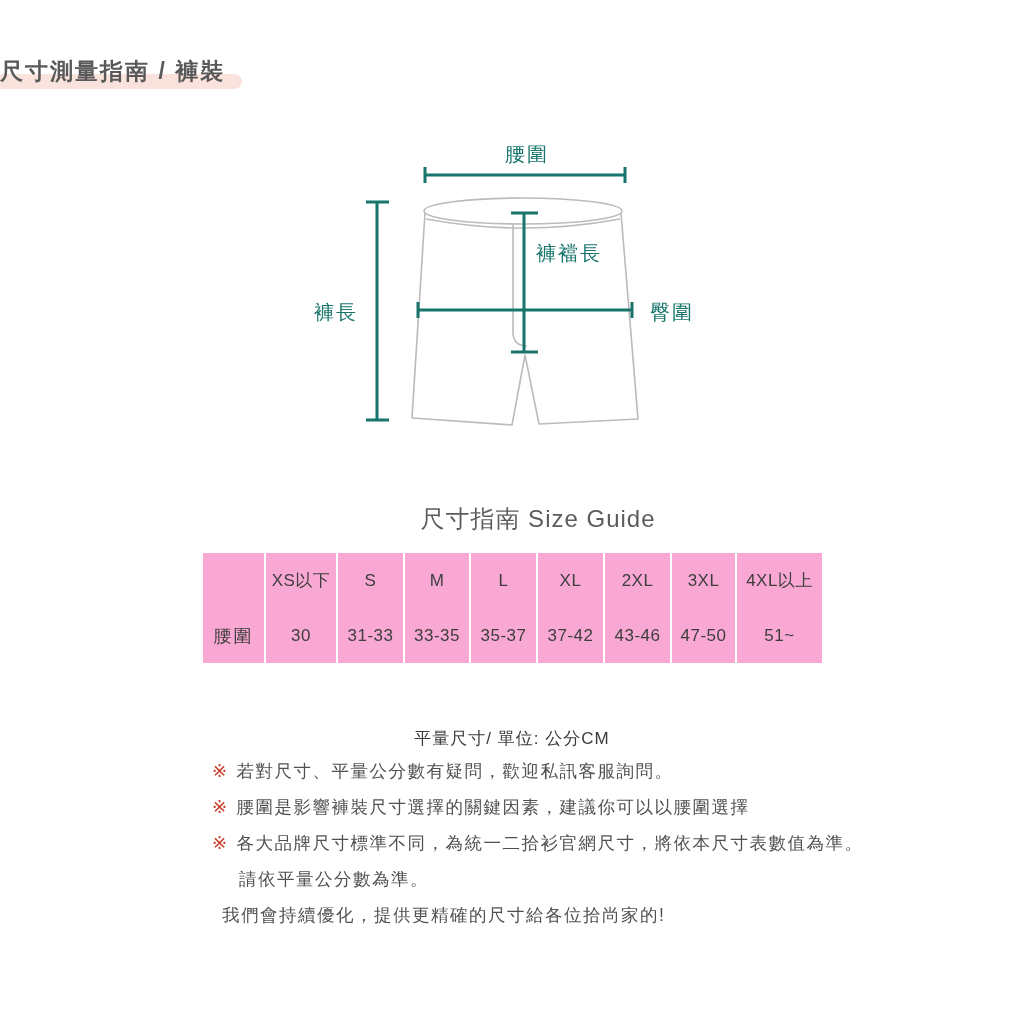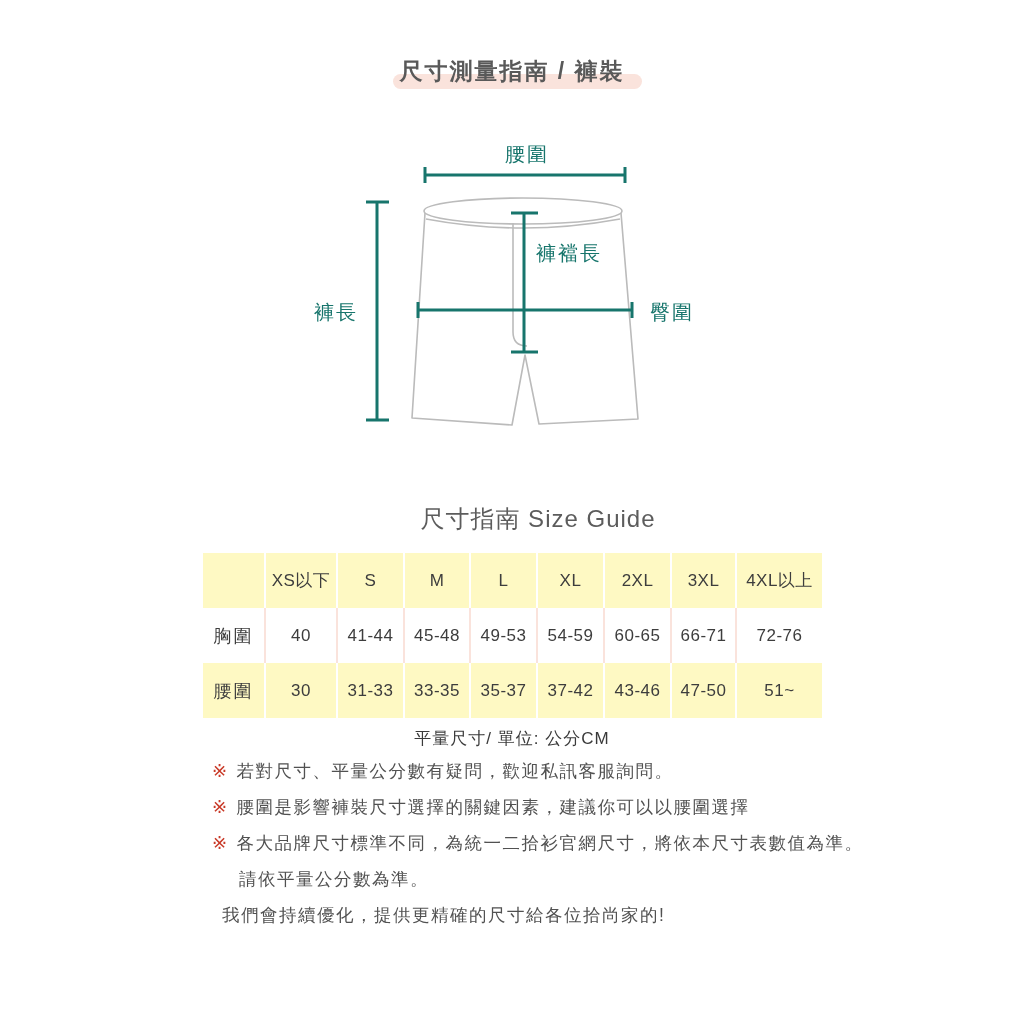--- a/index.html
+++ b/index.html
@@ -1,21 +1,21 @@
 <!DOCTYPE html>
 <html><head>
 <meta charset="utf-8">
 <style>
   html,body{margin:0;padding:0;background:#fff;}
   #canvas{
     position:relative;width:1024px;height:1024px;background:#ffffff;
     font-family:"Liberation Sans","DejaVu Sans",sans-serif;overflow:hidden;
   }
   
-  .title-row{position:absolute;top:56px;left:0;width:1024px;text-align:center;}
+  .title-row{position:absolute;top:56px;left:0;width:1024px;text-align:left;}
   .title-wrap{position:relative;display:inline-block;}
   .title-bar{position:absolute;left:-6px;right:-17px;bottom:-2px;height:15px;
     background:#FAE3DC;border-radius:8px;z-index:0;}
   .title-text{position:relative;z-index:1;font-size:23px;font-weight:600;
     color:#595959;letter-spacing:2px;}
   
   .diagram{position:absolute;left:298px;top:130px;width:430px;height:335px;}
   .diagram svg{position:absolute;left:0;top:0;}
   .d-label{position:absolute;font-size:20px;color:#17756C;letter-spacing:2px;white-space:nowrap;}
   .lbl-waist{left:197px;top:11px;width:64px;text-align:center;}
@@ -25,21 +25,21 @@
   
   .section-heading{position:absolute;top:503px;left:0;width:1024px;text-align:center;
     font-size:24px;color:#5c5c5c;letter-spacing:1px;font-weight:500;padding-left:26px;}
   
   .size-table{position:absolute;left:203px;top:553px;border-collapse:collapse;
     table-layout:fixed;width:619px;}
   .size-table tr{height:55px;}
   .size-table td{text-align:center;vertical-align:middle;font-size:17px;
     color:#3d3d3d;padding:0;letter-spacing:0.5px;}
   .size-table td.rowlabel{font-size:18px;letter-spacing:2px;}
-  tr.row-pink td{background:#fef9c3;border-left:2px solid #ffffff;}
+  tr.row-pink td{background:#f9a8d4;border-left:2px solid #ffffff;}
   tr.row-white td{background:#ffffff;border-left:2px solid #FAE3DC;}
   .size-table tr td:first-child{border-left:none;}
   
   .unit-note{position:absolute;left:203px;top:727px;width:618px;text-align:center;
     font-size:17px;color:#3a3a3a;letter-spacing:1px;}
   
   .notes{position:absolute;left:212px;top:759px;width:640px;}
   .note-line{line-height:24px;margin-bottom:12px;font-size:17.5px;color:#515151;
     letter-spacing:1.5px;white-space:nowrap;}
   .note-marker{color:#C93A28;margin-right:8px;font-size:18px;}
@@ -100,31 +100,20 @@
       <td></td>
       <td>XS以下</td>
       <td>S</td>
       <td>M</td>
       <td>L</td>
       <td>XL</td>
       <td>2XL</td>
       <td>3XL</td>
       <td>4XL以上</td>
     </tr>
-    <tr class="row-white">
-      <td class="rowlabel">胸圍</td>
-      <td>40</td>
-      <td>41-44</td>
-      <td>45-48</td>
-      <td>49-53</td>
-      <td>54-59</td>
-      <td>60-65</td>
-      <td>66-71</td>
-      <td>72-76</td>
-    </tr>
     <tr class="row-pink">
       <td class="rowlabel">腰圍</td>
       <td>30</td>
       <td>31-33</td>
       <td>33-35</td>
       <td>35-37</td>
       <td>37-42</td>
       <td>43-46</td>
       <td>47-50</td>
       <td>51~</td>

